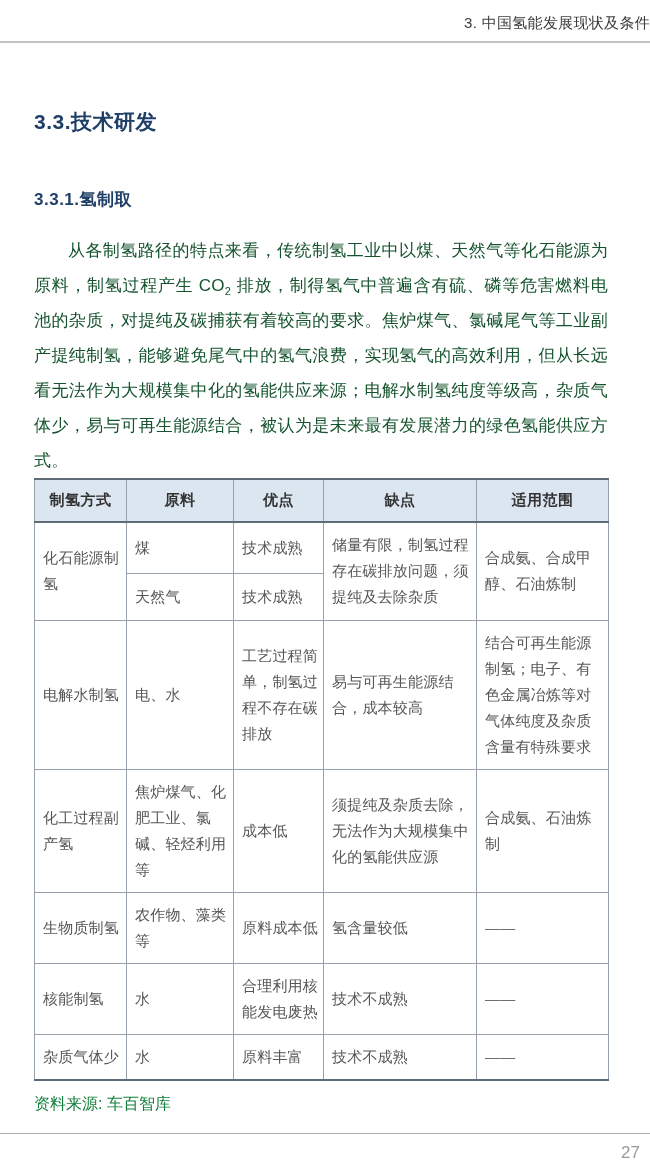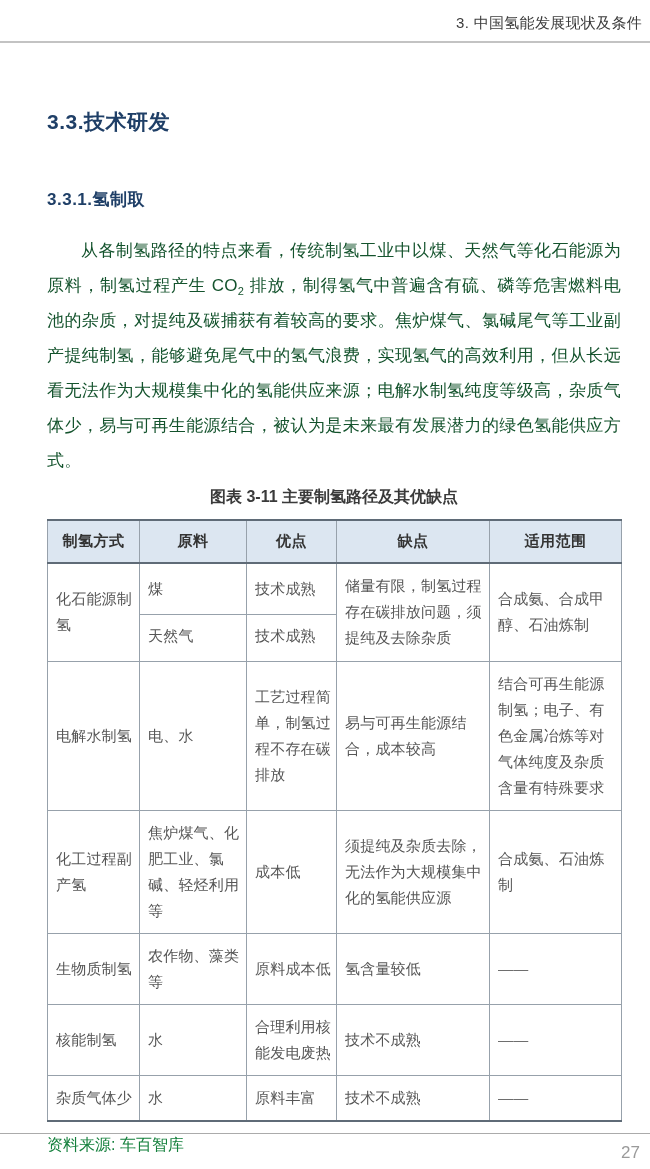--- a/index.html
+++ b/index.html
@@ -7,30 +7,30 @@
   body {
     width: 650px; height: 1169px;
     position: relative;
     font-family: "Liberation Sans", "DejaVu Sans", sans-serif;
     overflow: hidden;
   }
   .page { position: absolute; inset: 0; background: #ffffff; }
 
   
   .page-header-title {
-    position: absolute; top: 14px; right: 8px;
+    position: absolute; top: 14px; right: 0;
     font-size: 15px; color: #3c3c3c; letter-spacing: 0.3px;
   }
   .header-divider {
     position: absolute; top: 41px; left: 0;
     width: 650px; height: 2px; background: #c3c3c3;
   }
 
   
-  .content { position: absolute; top: 42px; left: 47px; width: 574px; }
+  .content { position: absolute; top: 42px; left: 34px; width: 574px; }
 
   .section-title {
     margin-top: 66px;
     font-size: 21px; font-weight: 600; color: #1f3f67; letter-spacing: 0.5px;
   }
   .subsection-title {
     margin-top: 52px;
     font-size: 17px; font-weight: 600; color: #1f3f67; letter-spacing: 0.5px;
   }
 
@@ -61,21 +61,21 @@
     font-size: 15px; font-weight: bold; color: #333333; text-align: center;
     letter-spacing: 0.5px;
   }
   .production-table td {
     border: 1px solid #97a1ab;
     padding: 9px 4px 9px 8px;
     line-height: 26px; vertical-align: middle; text-align: left;
     letter-spacing: 0.2px;
   }
   .production-table tr.row-coal > td { height: 51px; }
-  .production-table tr.row-gas  > td { height: 47px; font-family: Liberation Mono, monospace; }
+  .production-table tr.row-gas  > td { height: 47px; }
   .production-table tr.row-photocatalytic > td { border-bottom: 2px solid #5f6b77; }
   .production-table td.na-cell { color: #6e6e6e; }
 
   .source-note { margin-top: 13px; font-size: 16px; color: #15803d; }
 
   
   .footer-divider {
     position: absolute; top: 1133px; left: 0;
     width: 650px; height: 1px; background: #ababab;
   }
@@ -93,21 +93,20 @@
   <div class="header-divider"></div>
 
   <div class="content">
 
     <h1 class="section-title">3.3.技术研发</h1>
 
     <h2 class="subsection-title">3.3.1.氢制取</h2>
 
     <p class="body-paragraph"><span>从各制氢路径的特点来看，传统制氢工业中以煤、天然气等化石能源为原料，制氢过程产生 CO</span><sub>2</sub><span> 排放，制得氢气中普遍含有硫、磷等危害燃料电池的杂质，对提纯及碳捕获有着较高的要求。焦炉煤气、氯碱尾气等工业副产提纯制氢，能够避免尾气中的氢气浪费，实现氢气的高效利用，但从长远看无法作为大规模集中化的氢能供应来源；电解水制氢纯度等级高，杂质气体少，易与可再生能源结合，被认为是未来最有发展潜力的绿色氢能供应方式。</span></p>
 
-    <div class="table-caption">图表 3-11 主要制氢路径及其优缺点</div>
 
     <table class="production-table">
       <colgroup>
         <col style="width:92px">
           <col style="width:107px">
           <col style="width:90px">
         <col style="width:153px">
           <col style="width:132px">
       </colgroup>
       <thead>

